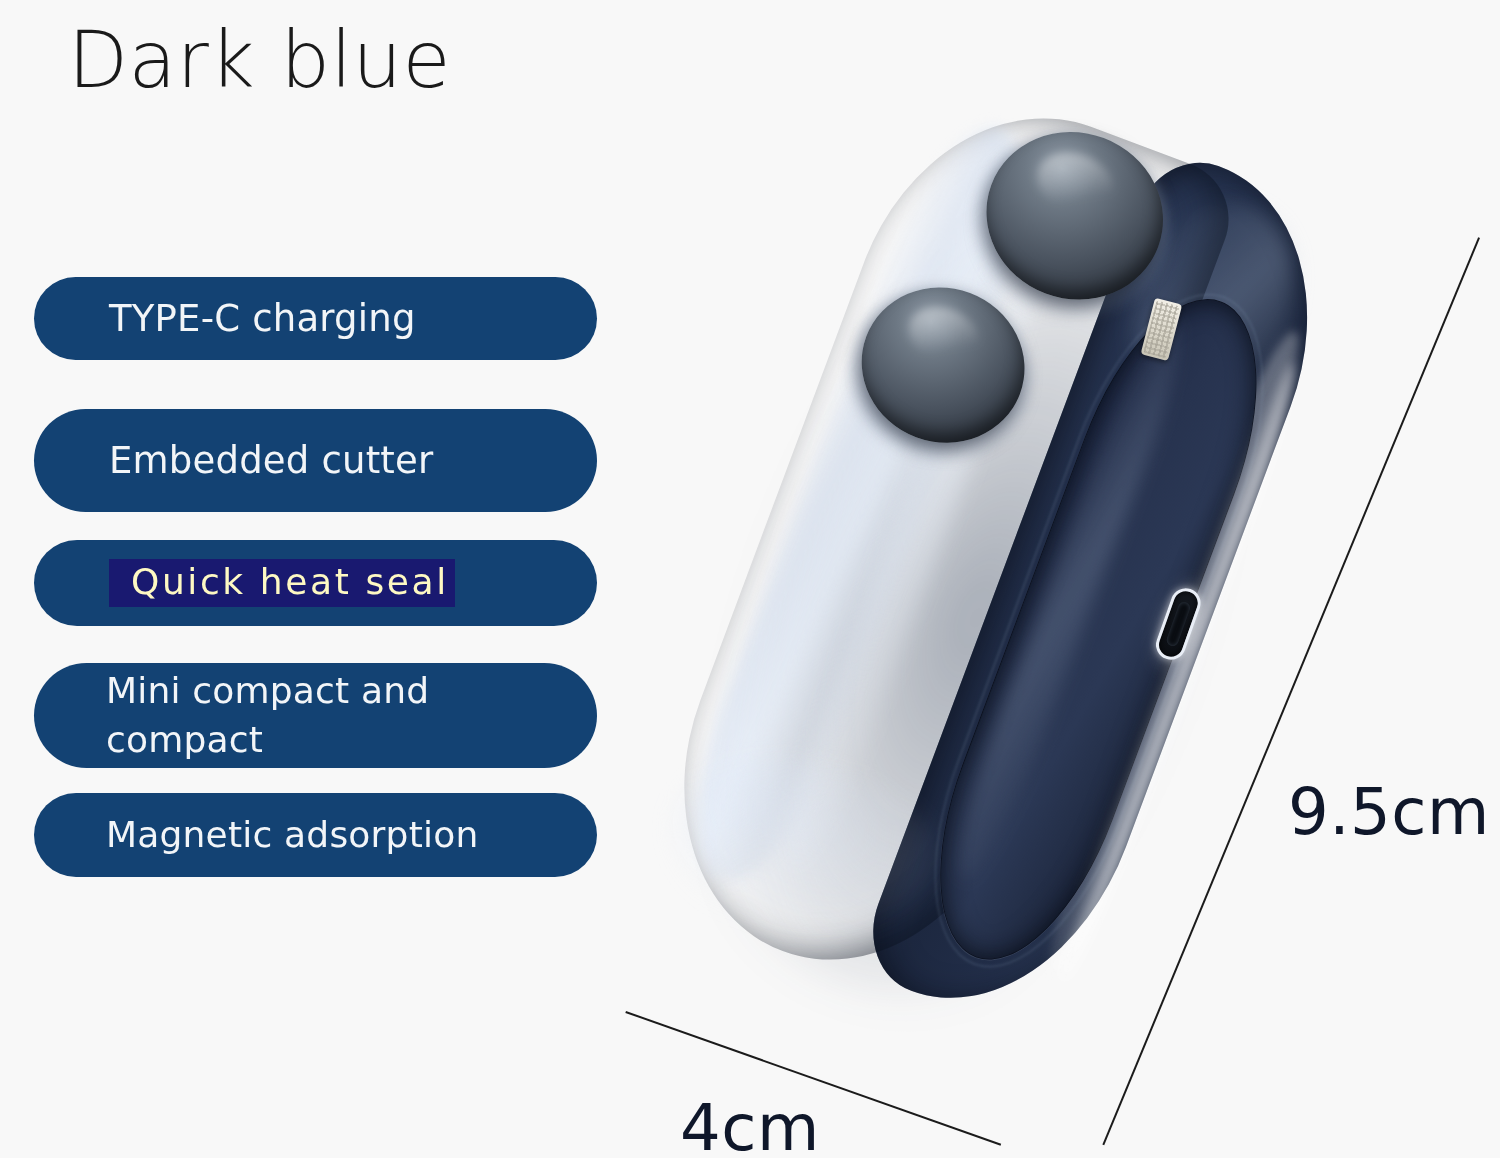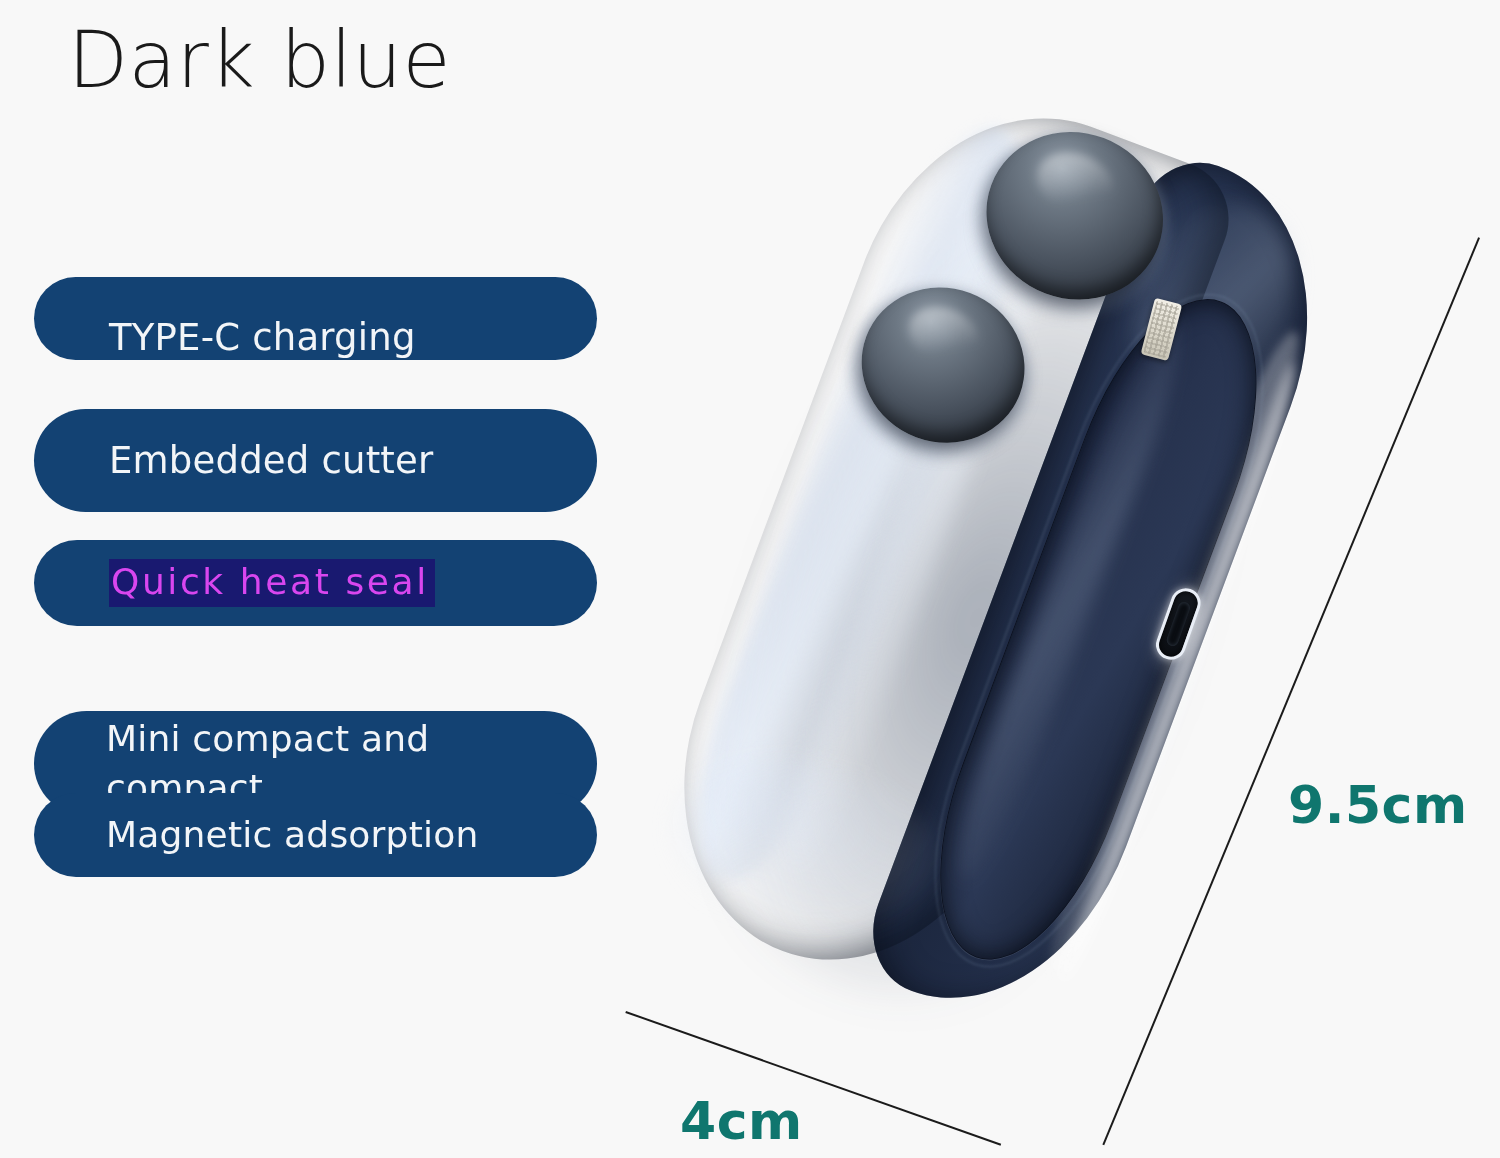--- a/index.html
+++ b/index.html
@@ -27,34 +27,34 @@
     border-radius:999px;
     display:flex;align-items:center;
     box-sizing:border-box;
     padding-left:75px;padding-right:16px;
     color:#f2f5f8;
     font-size:37px;font-weight:400;
     line-height:1.22;
     font-family:"DejaVu Sans","Liberation Sans",sans-serif;
     letter-spacing:0.2px;
   }
-  .pill.p1{top:277px;height:83px;align-items:flex-end;}
+  .pill.p1{top:277px;height:83px;}
   .pill.p2{top:409px;height:103px;}
   .pill.p3{top:540px;height:86px;}
-  .pill.p4{top:663px;height:105px;padding-left:72px;margin-top:48px;}
+  .pill.p4{top:663px;height:105px;padding-left:72px;}
   .pill.p5{top:793px;height:84px;padding-left:72px;}
   .pill .lines{display:block;}
   .pill .l{display:block;}
   .pill.p4 .l, .pill.p5 .l{font-size:36px;line-height:1.34;}
 
   
   .hl{
     background:#191970;
-    color:#d946ef;
-    padding:4px 6px 6px 2px;
+    color:#fef9c3;
+    padding:4px 6px 6px 22px;
     letter-spacing:2.6px;
     font-size:36px;
     display:inline-block;
     line-height:1.05;
   }
 
   
   .photo{
     position:absolute;left:600px;top:0px;
     width:900px;height:1158px;
@@ -225,22 +225,22 @@
   .dimline{position:absolute;background:#1b1b1b;transform-origin:0 0;}
   .dim-95{
     left:1480px;top:238px;width:982px;height:2px;
     transform:rotate(112.5deg);
   }
   .dim-4{
     left:626px;top:1011px;width:398px;height:2px;
     transform:rotate(19.5deg);
   }
   .dimlabel{
-    position:absolute;color:#0f766e;
-    font-size:52px;font-weight:700;
+    position:absolute;color:#0f172a;
+    font-size:64px;font-weight:400;
     font-family:"DejaVu Sans","Liberation Sans",sans-serif;
     letter-spacing:0.5px;white-space:nowrap;
   }
   .lab-95{left:1288px;top:775px;}
   .lab-4{left:680px;top:1083px;margin-top:8px;}
 </style>
 </head>
 <body>
 
 <div id="stage">

